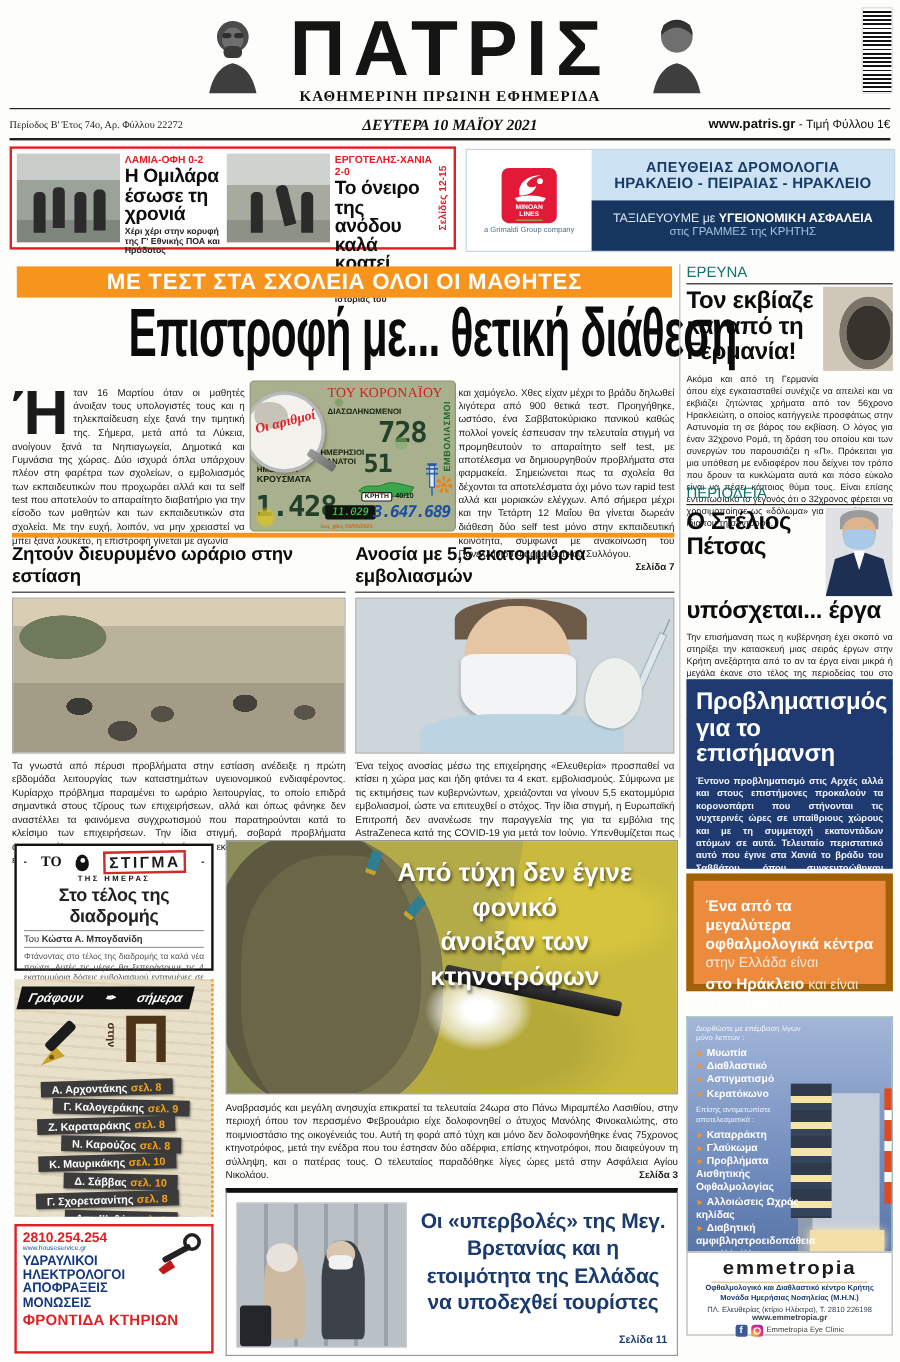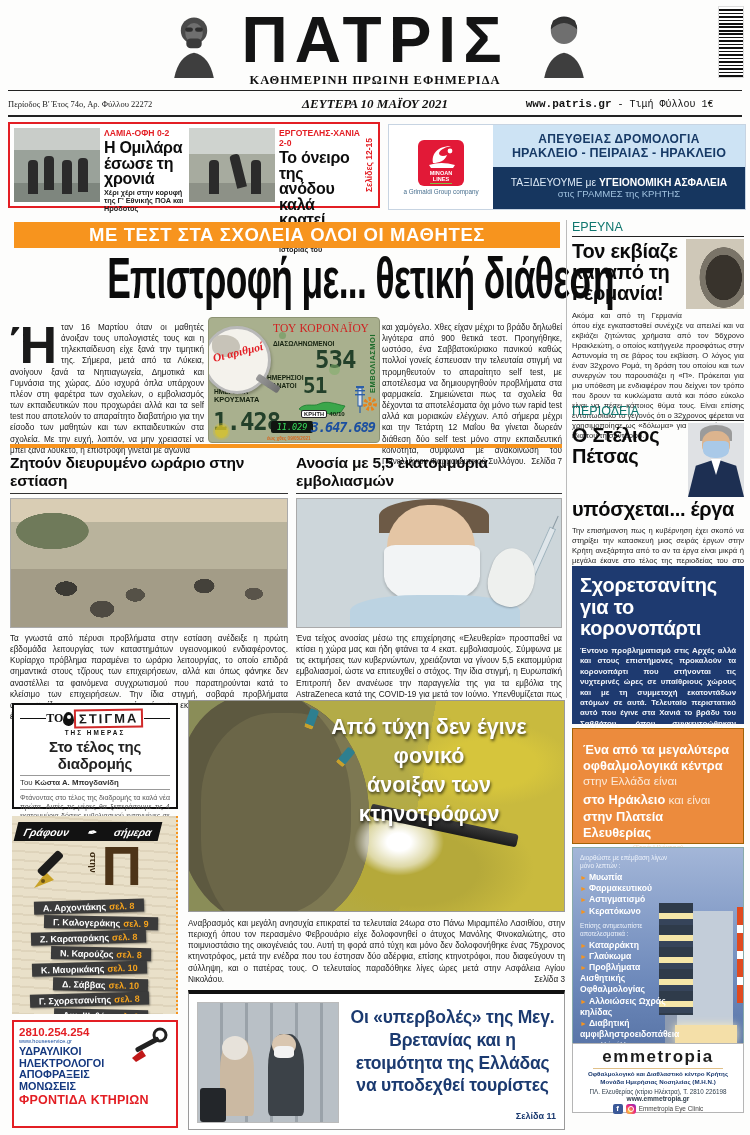--- a/index.html
+++ b/index.html
@@ -1,35 +1,35 @@
 <!DOCTYPE html>
 <html><head>
 <meta charset="utf-8">
 <style>
   html,body{margin:0;padding:0;background:#e8e8e8;}
   #page{position:relative;width:750px;height:1135px;background:#fdfdfc;margin:0 auto;
         font-family:"Liberation Sans",sans-serif;overflow:hidden;color:#111;}
   .abs{position:absolute;}
   .jtext{font-size:8.2px;line-height:1.36;text-align:justify;color:#1a1a1a;}
-  .pgref{font-weight:normal;float:right;margin-left:4px;}
+  .pgref{font-weight:bold;float:right;margin-left:4px;}
   b{font-weight:bold;}
 
   
   .barcode{right:6px;top:6px;width:24px;height:70px;
     background:repeating-linear-gradient(0deg,#111 0 1.5px,#fff 1.5px 3.5px);border:1px solid #ddd;}
   .masthead-title{left:0;right:0;top:8px;text-align:center;font-size:64px;font-weight:bold;
     letter-spacing:7px;color:#141414;line-height:1.0;transform:scaleY(1.02);}
   .masthead-sub{left:0;right:0;top:73px;text-align:center;font-size:12.5px;font-weight:bold;
     font-family:"Liberation Serif",serif;letter-spacing:1px;color:#101010;}
   .portrait{top:12px;width:48px;height:66px;}
   .rule-thin{left:8px;right:8px;height:0;border-top:1px solid #222;}
   .inforow{left:8px;right:8px;top:93px;height:22px;display:flex;align-items:center;}
   .issue-info{flex:1;font-size:8.5px;font-family:"Liberation Serif",serif;color:#222;}
   .date-info{flex:1;text-align:center;font-size:13px;font-weight:bold;font-family:"Liberation Serif",serif;font-style:italic;}
-  .site-info{flex:1;text-align:center;font-size:10px;font-family:Liberation Mono, monospace;}
+  .site-info{flex:1;text-align:right;font-size:10px;font-family:Liberation Sans, sans-serif;}
   .site-info b{font-size:11px;}
 
   
   .sports-box{left:8px;top:122px;width:372px;height:86px;border:2px solid #e31e24;background:#fff;
     display:flex;align-items:stretch;padding:4px;box-sizing:border-box;gap:4px;}
   .sports-story{display:flex;gap:4px;flex:1;}
   .sports-photo{width:86px;height:100%;flex:none;
     background:linear-gradient(180deg,#c9cdc9 0 30%,#9aa29a 30% 75%,#7e867e 75%);position:relative;overflow:hidden;}
   .sports-photo i{position:absolute;bottom:8px;width:10px;height:34px;background:#2b2b2b;border-radius:4px 4px 0 0;}
   .sports-text{flex:1;display:flex;flex-direction:column;}
@@ -121,21 +121,21 @@
      background:radial-gradient(40px 50px at 65% 55%,#38332c 45%,#7a7468 46% 60%,#cfc8b8 61%),#e7e1d4;}
   .petsas-photo{float:right;width:56px;height:74px;margin:2px 0 2px 4px;position:relative;background:#dfe1e4;overflow:hidden;}
   .petsas-hair{position:absolute;left:12px;top:2px;width:32px;height:16px;background:#9b9b9b;border-radius:50% 50% 0 0;}
   .petsas-face{position:absolute;left:14px;top:8px;width:28px;height:26px;background:#dcb48e;border-radius:45%;}
   .petsas-mask{position:absolute;left:15px;top:18px;width:26px;height:17px;background:#a9c9e8;border-radius:20% 20% 45% 45%;}
   .petsas-suit{position:absolute;left:0;top:36px;width:56px;height:38px;background:#1d2f52;clip-path:polygon(0 100%,14% 18%,50% 0,86% 18%,100% 100%);}
   .petsas-shirt{position:absolute;left:23px;top:36px;width:10px;height:16px;background:#fff;clip-path:polygon(0 0,100% 0,50% 100%);}
   .navy-box{left:572px;top:566px;width:172px;height:158px;background:#1e3a70;color:#fff;box-sizing:border-box;padding:9px 8px;}
   .navy-h{font-size:20px;font-weight:bold;line-height:1.08;letter-spacing:-.2px;}
   .navy-b{font-size:7.8px;font-weight:bold;line-height:1.34;text-align:justify;margin-top:6px;color:#f2f5fb;}
-  .teaser{left:572px;top:728px;width:172px;height:116px;background:#ec8b3d;border:1px solid #a16207;
+  .teaser{left:572px;top:728px;width:172px;height:98px;background:#ec8b3d;border:6px solid #a16207;
     box-sizing:border-box;color:#fff;padding:13px 10px;line-height:1.25;}
   .t-b{font-size:12.8px;font-weight:bold;}
   .t-r{font-size:11.8px;color:#fbe9d8;}
   .t-s{font-size:7.6px;color:#f6d9bd;margin-top:2px;}
 
   .blue-ad{left:572px;top:847px;width:172px;height:196px;background:linear-gradient(180deg,#a3b6d8,#6c88ba 70%,#5a76a8);
     position:absolute;overflow:hidden;border:1px solid #8aa;border-bottom:none;box-sizing:border-box;}
   .ba-text{position:absolute;left:7px;top:6px;width:92px;color:#fff;}
   .ba-intro{font-size:6.4px;color:#eef3fb;line-height:1.25;margin-bottom:2px;}
   .ba-item{font-size:8.6px;font-weight:bold;line-height:1.3;color:#fff;}
@@ -158,21 +158,21 @@
   .em-site{font-size:6.6px;font-weight:bold;color:#33414f;}
   .em-social{display:flex;align-items:center;justify-content:center;gap:3px;margin-top:2px;}
   .fb{width:10px;height:10px;background:#3b5998;color:#fff;border-radius:2px;font-size:8px;font-weight:bold;line-height:10px;}
   .ig{width:10px;height:10px;border-radius:3px;background:radial-gradient(circle at 30% 75%,#f9ce34,#ee2a7b 55%,#6228d7);position:relative;}
   .ig:after{content:"";position:absolute;inset:2px;border:1px solid #fff;border-radius:50%;}
   .em-soc-txt{font-size:6.4px;color:#444;}
 
   
   .stigma{left:12px;top:703px;width:166px;height:106px;border:2px solid #111;box-sizing:border-box;
     background:#fff;padding:4px 6px;}
-  .stigma-head{display:flex;align-items:center;justify-content:flex-end;gap:0;}
+  .stigma-head{display:flex;align-items:center;justify-content:flex-end;gap:12px;}
   .stigma-to{font-family:"Liberation Serif",serif;font-weight:bold;font-size:12px;}
   .stigma-dash{flex:1;border-top:1.5px solid #111;}
   .pin{width:11px;height:14px;background:#111;border-radius:50% 50% 50% 50%/60% 60% 40% 40%;position:relative;}
   .pin:after{content:"";position:absolute;left:3.5px;top:3.5px;width:4px;height:4px;border-radius:50%;background:#fff;}
   .pin:before{content:"";position:absolute;left:2.5px;bottom:-3px;border:3px solid transparent;border-top:5px solid #111;}
   .stigma-title{border:2px solid #d02a2a;color:#1a1a1a;font-weight:bold;font-size:13px;letter-spacing:2px;
     padding:0 3px;transform:rotate(-1deg);}
   .stigma-sub{text-align:center;font-size:6.4px;font-weight:bold;letter-spacing:2px;margin-top:1px;}
   .stigma-h{text-align:center;font-size:15px;color:#222;margin-top:2px;letter-spacing:-.2px;font-weight:bold;}
   .stigma-by{border-top:1px solid #999;border-bottom:1px solid #999;font-size:7.8px;padding:2px 0;margin-top:3px;color:#333;}
@@ -317,21 +317,21 @@
   <div class="abs banner">ΜΕ ΤΕΣΤ ΣΤΑ ΣΧΟΛΕΙΑ ΟΛΟΙ ΟΙ ΜΑΘΗΤΕΣ</div>
   <h1 class="abs main-headline" style="margin:0;">Επιστροφή με... θετική διάθεση</h1>
 
   <div class="abs lead-left jtext">
     <span class="dropcap">Ή</span><span>ταν 16 Μαρτίου όταν οι μαθητές άνοιξαν τους υπολογιστές τους και η τηλεκπαίδευση είχε ξανά την τιμητική της. Σήμερα, μετά από τα Λύκεια, ανοίγουν ξανά τα Νηπιαγωγεία, Δημοτικά και Γυμνάσια της χώρας. Δύο ισχυρά όπλα υπάρχουν πλέον στη φαρέτρα των σχολείων, ο εμβολιασμός των εκπαιδευτικών που προχωράει αλλά και τα self test που αποτελούν το απαραίτητο διαβατήριο για την είσοδο των μαθητών και των εκπαιδευτικών στα σχολεία. Με την ευχή, λοιπόν, να μην χρειαστεί να μπει ξανά λουκέτο, η επιστροφή γίνεται με αγωνία</span>
   </div>
 
   <div class="abs covid">
     <div class="abs covid-title">ΤΟΥ ΚΟΡΟΝΑΪΟΥ</div>
     <div class="abs" style="left:64px;top:22px;font-size:6.6px;"><span class="lbl">ΔΙΑΣΩΛΗΝΩΜΕΝΟΙ</span></div>
-    <div class="abs num" style="left:106px;top:28px;font-size:24px;">534</div>
+    <div class="abs num" style="left:106px;top:28px;font-size:24px;">728</div>
     <div class="abs" style="left:58px;top:56px;font-size:6.6px;">
       <span class="lbl">ΗΜΕΡΗΣΙΟΙ</span><br><span class="lbl">ΘΑΝΑΤΟΙ</span>
     </div>
     <div class="abs num" style="left:94px;top:56px;font-size:21px;">51</div>
     <div class="abs" style="left:5px;top:70px;font-size:6.6px;">
       <span class="lbl">ΗΜΕΡΗΣΙΑ</span><br><span class="lbl" style="font-size:7.4px;">ΚΡΟΥΣΜΑΤΑ</span>
     </div>
     <div class="abs num" style="left:4px;top:90px;font-size:24px;">1.428</div>
     <svg class="abs" style="left:88px;top:80px;" width="52" height="20" viewBox="0 0 52 20">
       <path d="M2 11 C8 4 16 9 22 6 C30 2 38 6 48 8 L44 14 C34 18 22 13 12 17 Z" fill="#3aa64a" stroke="#1f7a30" stroke-width=".8"></path>
@@ -420,21 +420,21 @@
         <div class="petsas-shirt"></div>
     </div>
     <div class="rc-head">Ο Στέλιος Πέτσας υπόσχεται... έργα</div>
     <p class="rc-body" style="margin:6px 0 0;">
       <span>Την επισήμανση πως η κυβέρνηση έχει σκοπό να στηρίξει την κατασκευή μιας σειράς έργων στην Κρήτη ανεξάρτητα από το αν τα έργα είναι μικρά ή μεγάλα έκανε στο τέλος της περιοδείας του στο νησί ο αναπληρωτής υπουργός Εσωτερικών Στέλιος Πέτσας. Ο κ. Πέτσας επανέλαβε για μία ακόμα φορά πως πρόθεση της κυβέρνησης είναι να βρίσκεται κοντά στην τοπική αυτοδιοίκηση και από κοινού να προωθεί δράσεις για την υλοποίηση όλων των έργων που έχουν ανάγκη οι τοπικές κοινωνίες.</span>
       <b class="pgref">Σελίδα 5</b>
     </p>
   </div>
 
   <div class="abs navy-box">
-    <div class="navy-h">Σχορετσανίτης για το κορονοπάρτι</div>
+    <div class="navy-h">Προβληματισμός για το επισήμανση</div>
     <p class="navy-b" style="margin:6px 0 0;">
       <span>Έντονο προβληματισμό στις Αρχές αλλά και στους επιστήμονες προκαλούν τα κορονοπάρτι που στήνονται τις νυχτερινές ώρες σε υπαίθριους χώρους και με τη συμμετοχή εκατοντάδων ατόμων σε αυτά. Τελευταίο περιστατικό αυτό που έγινε στα Χανιά το βράδυ του Σαββάτου, όπου συγκεντρώθηκαν εκατοντάδες άτομα νεαρής ηλικίας, τα περισσότερα εκ των οποίων διασκέδαζαν χωρίς να λαμβάνουν μέτρα αυτοπροστασίας αλλά και μέτρα κατά της διασποράς του κοροναϊού.</span>
       <b class="pgref">Σελίδα 5</b>
     </p>
   </div>
 
   <div class="abs teaser">
     <div class="t-b">Ένα από τα μεγαλύτερα</div>
     <div class="t-b">οφθαλμολογικά κέντρα</div>
     <div class="t-r">στην Ελλάδα είναι</div>
@@ -446,21 +446,21 @@
   <div class="blue-ad">
     <div class="building">
       <div class="b-main"></div>
         <div class="b-glass"></div>
         <div class="b-sign"></div>
         <div class="b-entry"></div>
     </div>
     <div class="ba-text">
       <div class="ba-intro">Διορθώστε με επέμβαση λίγων μόνο λεπτών :</div>
       <div class="ba-item"><span class="arr">►</span><span>Μυωπία</span></div>
-      <div class="ba-item"><span class="arr">►</span><span>Φαρμακευτικού</span></div>
+      <div class="ba-item"><span class="arr">►</span><span>Διαθλαστικό</span></div>
       <div class="ba-item"><span class="arr">►</span><span>Αστιγματισμό</span></div>
       <div class="ba-item"><span class="arr">►</span><span>Κερατόκωνο</span></div>
       <div class="ba-intro" style="margin-top:5px;">Επίσης αντιμετωπίστε αποτελεσματικά :</div>
       <div class="ba-item"><span class="arr">►</span><span>Καταρράκτη</span></div>
       <div class="ba-item"><span class="arr">►</span><span>Γλαύκωμα</span></div>
       <div class="ba-item"><span class="arr">►</span><span>Προβλήματα Αισθητικής Οφθαλμολογίας</span></div>
       <div class="ba-item"><span class="arr">►</span><span>Αλλοιώσεις Ωχράς κηλίδας</span></div>
       <div class="ba-item"><span class="arr">►</span><span>Διαβητική αμφιβληστροειδοπάθεια</span></div>
       <div class="ba-item small">και πολλές άλλες</div>
     </div>

